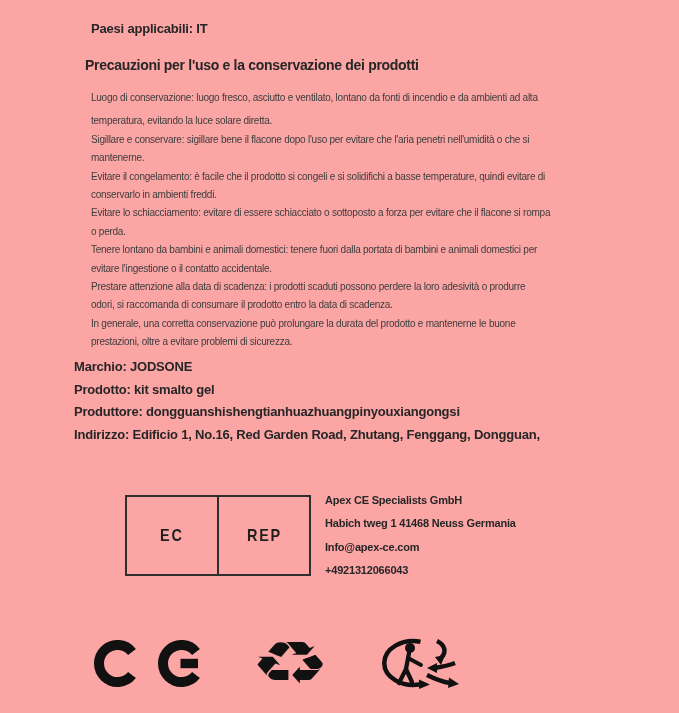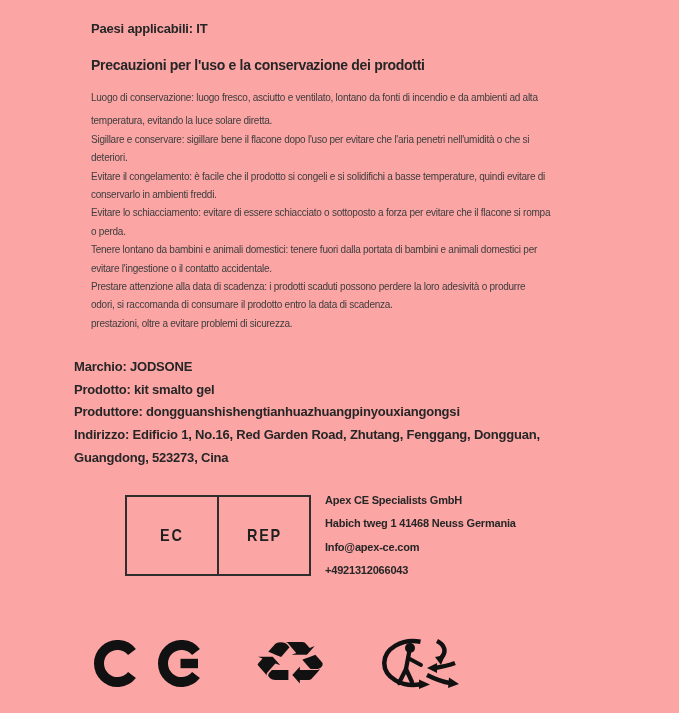--- a/index.html
+++ b/index.html
@@ -12,21 +12,21 @@
     font-family:"Liberation Sans", sans-serif;
     color:#262626;
   }
   .abs{position:absolute;}
   .h-country{
     left:91px; top:21px;
     font-size:13px; font-weight:bold; letter-spacing:-0.2px;
     color:#262626;
   }
   .h-precautions{
-    left:91px; top:57px;
+    left:85px; top:57px;
     font-size:14px; font-weight:bold; letter-spacing:-0.3px;
     color:#262626;
   }
   .body-text{
     left:91px; top:89px; width:560px;
     font-size:10px; letter-spacing:-0.25px;
     color:#3d3d3d;
   }
   .body-text .line{ line-height:18.4px; white-space:nowrap; }
   .body-text .line:first-child{ margin-bottom:5px; }
@@ -78,38 +78,38 @@
 <div class="page">
 
   <div class="abs h-country">Paesi applicabili: IT</div>
 
   <div class="abs h-precautions">Precauzioni per l'uso e la conservazione dei prodotti</div>
 
   <div class="abs body-text">
     <div class="line">Luogo di conservazione: luogo fresco, asciutto e ventilato, lontano da fonti di incendio e da ambienti ad alta</div>
     <div class="line">temperatura, evitando la luce solare diretta.</div>
     <div class="line">Sigillare e conservare: sigillare bene il flacone dopo l'uso per evitare che l'aria penetri nell'umidità o che si</div>
-    <div class="line">deteriori.</div>
+    <div class="line">mantenerne.</div>
     <div class="line">Evitare il congelamento: è facile che il prodotto si congeli e si solidifichi a basse temperature, quindi evitare di</div>
     <div class="line">conservarlo in ambienti freddi.</div>
     <div class="line">Evitare lo schiacciamento: evitare di essere schiacciato o sottoposto a forza per evitare che il flacone si rompa</div>
     <div class="line">o perda.</div>
     <div class="line">Tenere lontano da bambini e animali domestici: tenere fuori dalla portata di bambini e animali domestici per</div>
     <div class="line">evitare l'ingestione o il contatto accidentale.</div>
     <div class="line">Prestare attenzione alla data di scadenza: i prodotti scaduti possono perdere la loro adesività o produrre</div>
     <div class="line">odori, si raccomanda di consumare il prodotto entro la data di scadenza.</div>
+    <div class="line">In generale, una corretta conservazione può prolungare la durata del prodotto e mantenerne le buone</div>
     <div class="line">prestazioni, oltre a evitare problemi di sicurezza.</div>
   </div>
 
   <div class="abs product-block">
     <div class="line">Marchio: JODSONE</div>
     <div class="line">Prodotto: kit smalto gel</div>
     <div class="line">Produttore: dongguanshishengtianhuazhuangpinyouxiangongsi</div>
     <div class="line">Indirizzo: Edificio 1, No.16, Red Garden Road, Zhutang, Fenggang, Dongguan,</div>
-    <div class="line">Guangdong, 523273, Cina</div>
   </div>
 
   <div class="abs ecrep-box">
     <div class="ecrep-cell left">
       <span>EC</span>
     </div>
     <div class="ecrep-cell">
       <span>REP</span>
     </div>
   </div>

